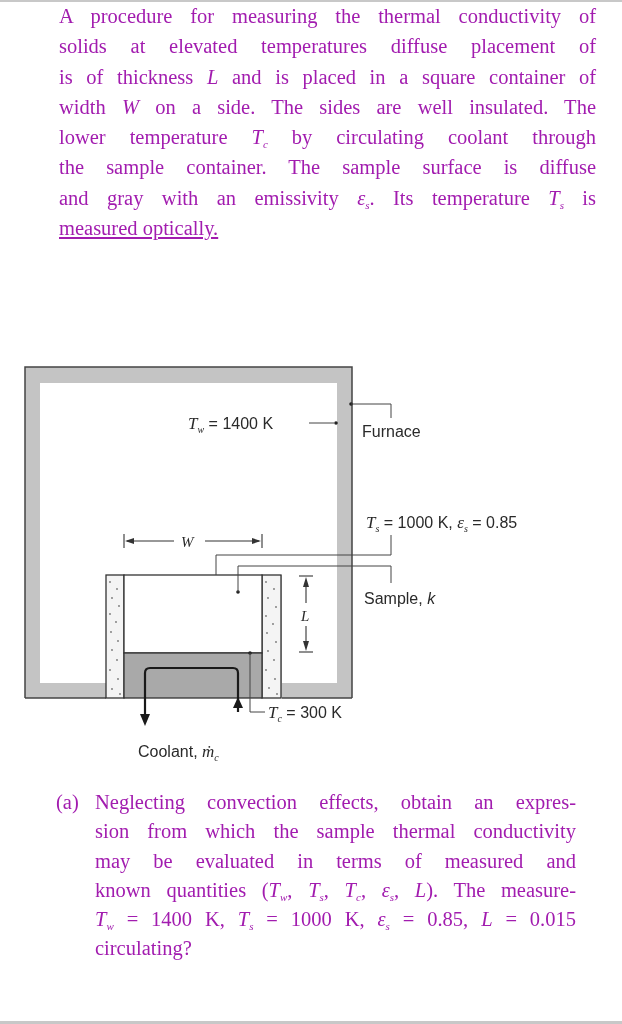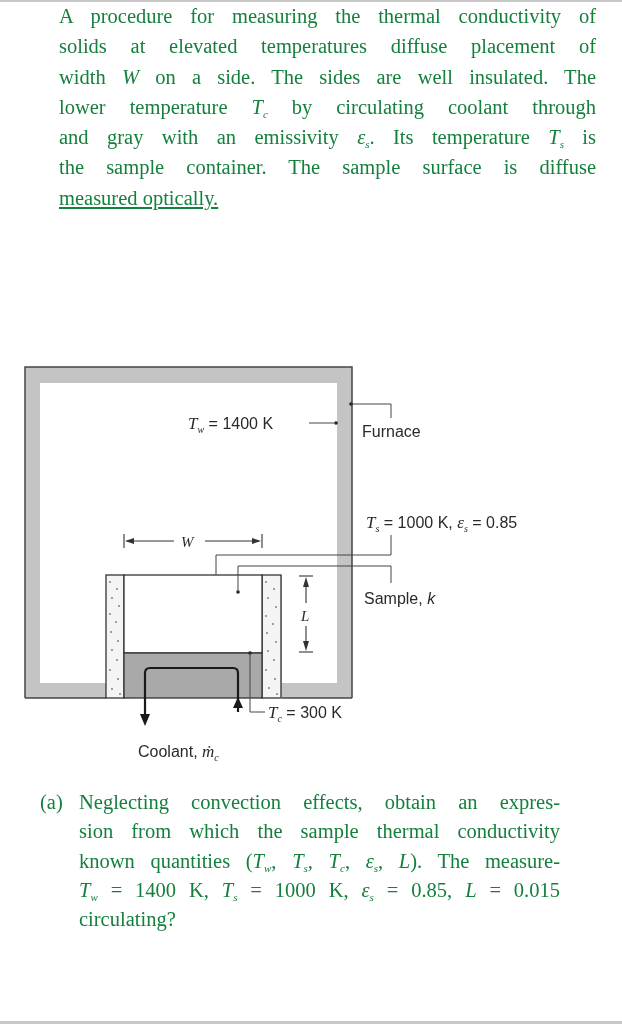--- a/index.html
+++ b/index.html
@@ -2,50 +2,51 @@
 <html><head>
 <meta charset="utf-8">
 <style>
   html, body { margin: 0; padding: 0; background: #ffffff; }
   body { width: 622px; height: 1024px; position: relative; overflow: hidden; }
   .topbar { position: absolute; left: 0; top: 0; width: 622px; height: 2px; background: #c8c8c8; }
   .botbar { position: absolute; left: 0; bottom: 0; width: 622px; height: 3px; background: #c8c8c8; }
   .para {
     position: absolute;
     font-family: "Liberation Serif", "DejaVu Serif", serif;
-    color: #15803d;
+    color: #a21caf;
     font-size: 20.5px;
     text-align: justify;
   }
   .para .line { display: block; white-space: nowrap; text-align-last: justify; height: 100%; }
   #intro { left: 59px; top: 1px; width: 537px; line-height: 30.3px; }
   #intro .line { height: 30.3px; }
   #intro .line.last { text-align-last: left; text-decoration: underline; }
-  #parta { left: 40px; top: 788px; width: 520px; line-height: 29.3px; }
+  #parta { left: 56px; top: 788px; width: 520px; line-height: 29.3px; }
   #parta .line { height: 29.3px; padding-left: 39px; }
   #parta .line.first { padding-left: 0; }
   #parta .line.last { text-align-last: left; }
   #parta .label { display: inline-block; width: 39px; text-align: left; }
   .it { font-style: italic; }
   sub.s { font-size: 11px; vertical-align: -4px; font-style: italic; line-height: 0; }
   svg text { font-family: "Liberation Sans", "DejaVu Sans", sans-serif; fill: #2a2a2a; }
   svg .ital { font-family: "Liberation Serif", "DejaVu Serif", serif; font-style: italic; }
 </style>
 </head>
 <body>
 
 <div class="topbar"></div>
 
 <div id="intro" class="para">
     <span class="line">A procedure for measuring the thermal conductivity of</span>
     <span class="line">solids at elevated temperatures diffuse placement of</span>
+    <span class="line">is of thickness <span class="it">L</span> and is placed in a square container of</span>
     <span class="line">width <span class="it">W</span> on a side. The sides are well insulated. The</span>
     <span class="line">lower temperature <span class="it">T</span><sub class="s">c</sub> by circulating coolant through</span>
+    <span class="line">the sample container. The sample surface is diffuse</span>
     <span class="line">and gray with an emissivity <span class="it">ε</span><sub class="s">s</sub>. Its temperature <span class="it">T</span><sub class="s">s</sub> is</span>
-    <span class="line">the sample container. The sample surface is diffuse</span>
     <span class="line last">measured optically.</span>
   </div>
 
 <svg width="622" height="790" style="position:absolute;left:0;top:0;" xmlns="http://www.w3.org/2000/svg">
 
   <g>
     <path id="furnace-wall" d="M25,367 H352 V698 H25 Z M40,383 V683 H106 V575 H282 V683 H337 V383 Z" fill="#c4c4c4" fill-rule="evenodd"></path>
     <path d="M25,698 V367 H352 V698" fill="none" stroke="#444" stroke-width="1.5"></path>
     <line x1="25" y1="698" x2="106" y2="698" stroke="#444" stroke-width="1.5"></line>
     <line x1="282" y1="698" x2="352" y2="698" stroke="#444" stroke-width="1.5"></line>
@@ -142,18 +143,19 @@
   </text>
 
   <text x="138" y="757" font-size="16">
     <tspan>Coolant, </tspan><tspan class="ital" font-size="17">ṁ</tspan><tspan class="ital" font-size="10" dy="4">c</tspan>
   </text>
 </svg>
 
 <div id="parta" class="para">
     <span class="line first" style="text-align-last: justify;"><span class="label">(a)</span>Neglecting convection effects, obtain an expres-</span>
     <span class="line">sion from which the sample thermal conductivity</span>
+    <span class="line">may be evaluated in terms of measured and</span>
     <span class="line">known quantities (<span class="it">T</span><sub class="s">w</sub>, <span class="it">T</span><sub class="s">s</sub>, <span class="it">T</span><sub class="s">c</sub>, <span class="it">ε</span><sub class="s">s</sub>, <span class="it">L</span>). The measure-</span>
     <span class="line"><span class="it">T</span><sub class="s">w</sub> = 1400 K, <span class="it">T</span><sub class="s">s</sub> = 1000 K, <span class="it">ε</span><sub class="s">s</sub> = 0.85, <span class="it">L</span> = 0.015</span>
     <span class="line last">circulating?</span>
   </div>
 
 <div class="botbar"></div>
 
 </body></html>

